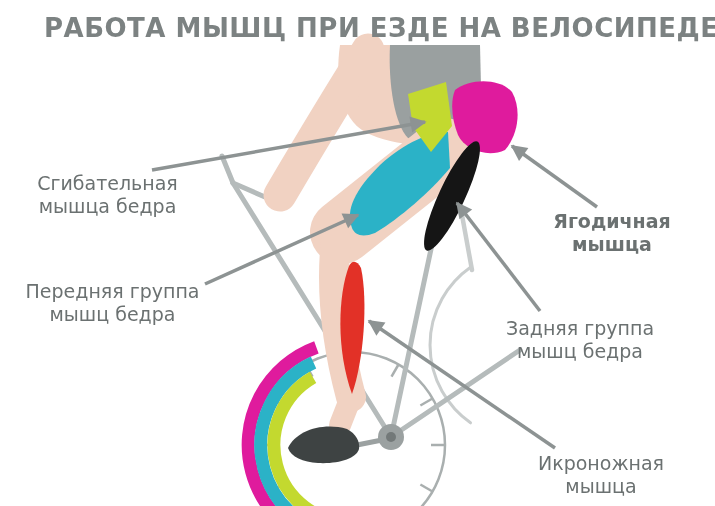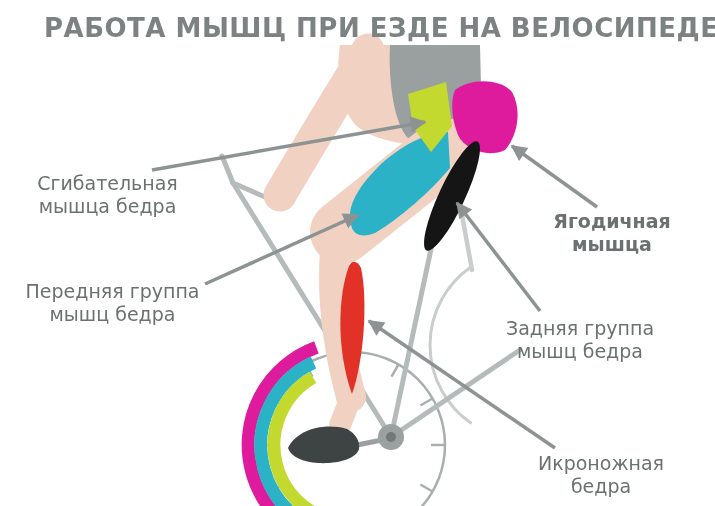--- a/index.html
+++ b/index.html
@@ -107,15 +107,15 @@
 
   <div class="label l-hip-flexor">Сгибательная
 мышца бедра</div>
   <div class="label l-front-thigh">Передняя группа
 мышц бедра</div>
   <div class="label l-glute">Ягодичная
 мышца</div>
   <div class="label l-hamstring">Задняя группа
 мышц бедра</div>
   <div class="label l-calf">Икроножная
-бедра</div>
+мышца</div>
 
 </div>
 
 </body></html>

